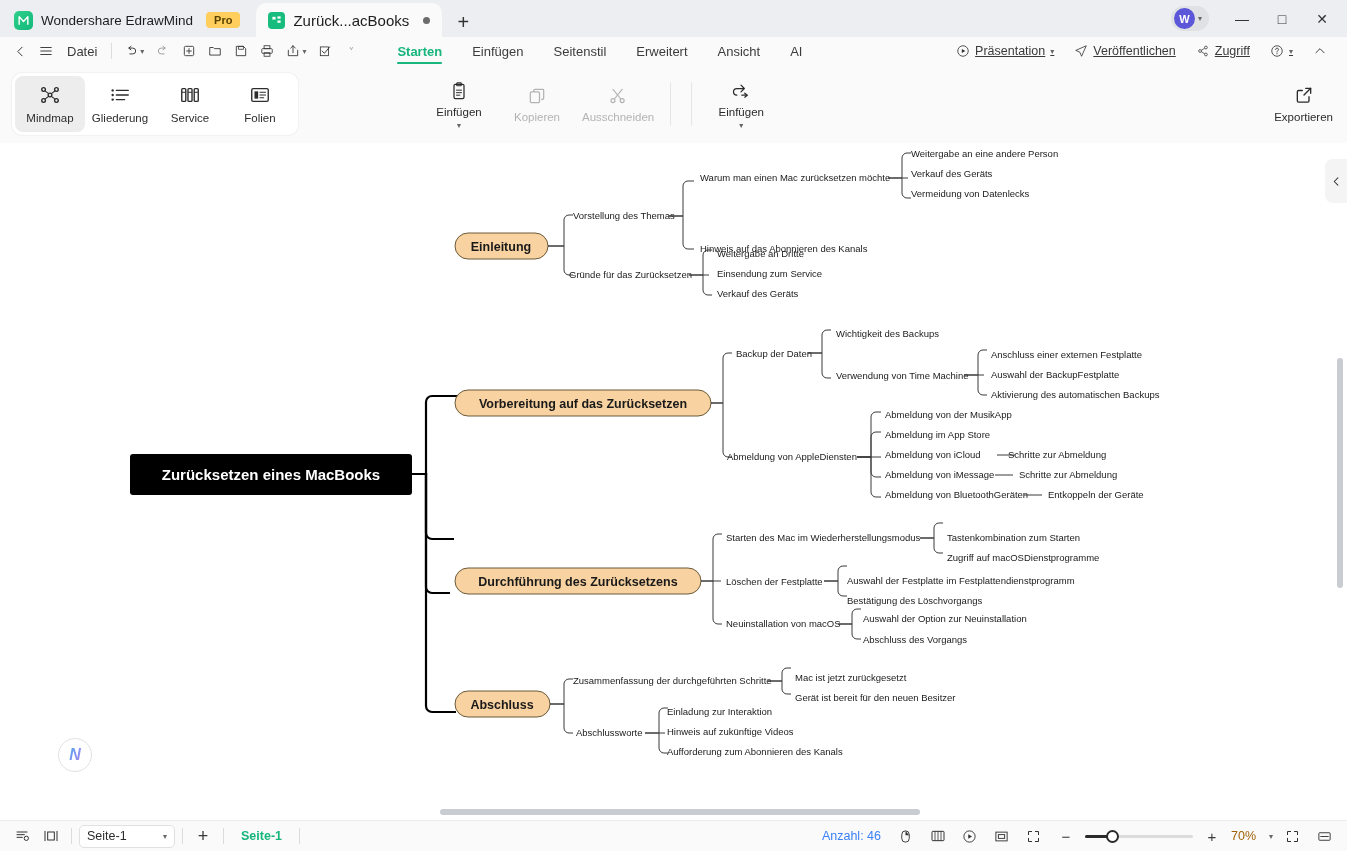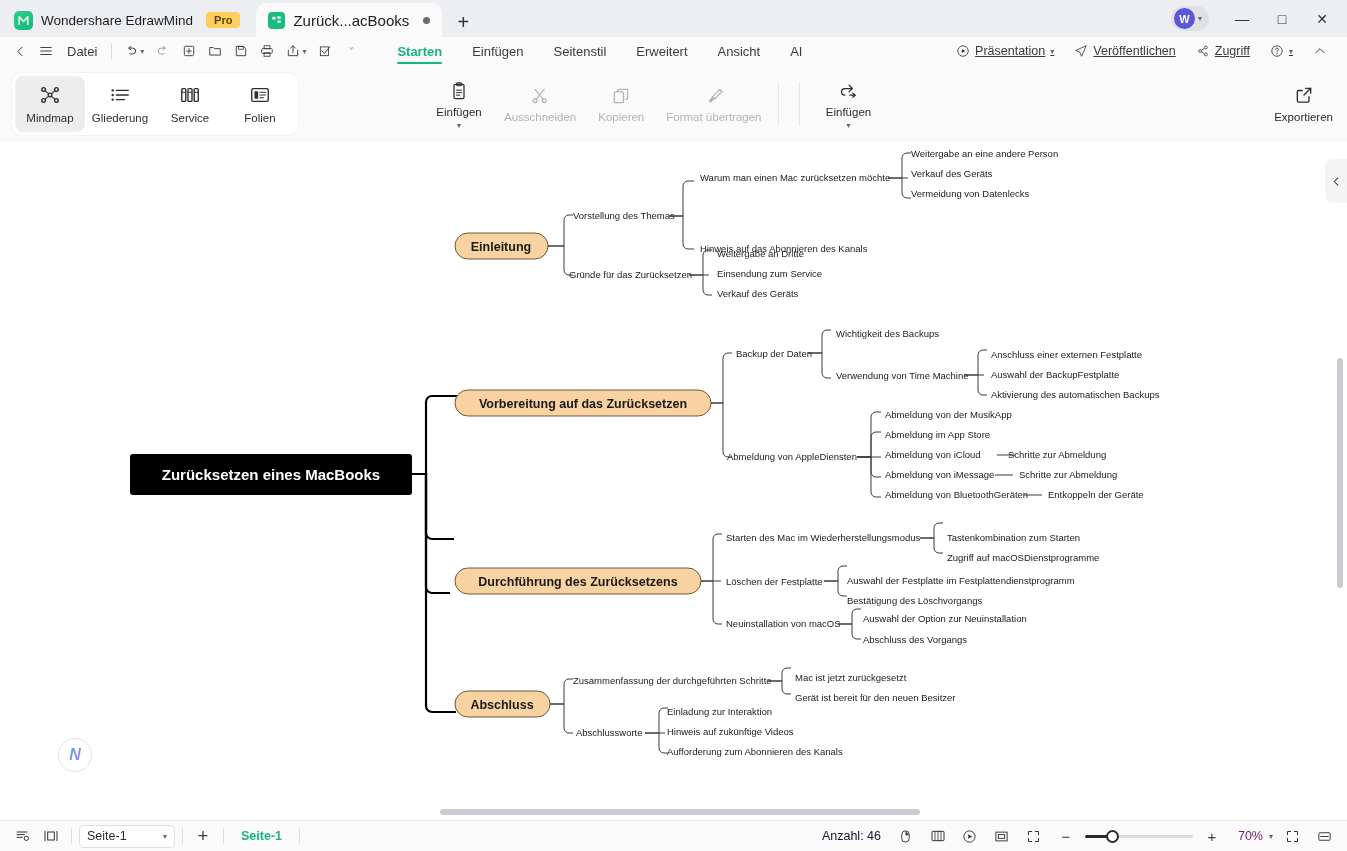--- a/index.html
+++ b/index.html
@@ -67,25 +67,25 @@
   .t-sub  { font:9.5px "Liberation Sans", sans-serif; fill:#1a1a1a; }
   .lnk { fill:none; stroke:#3a3a3a; stroke-width:1; }
   .lnk-root { fill:none; stroke:#000; stroke-width:2.2; }
 
   
   .statusbar { height:31px; background:#fafafa; display:flex; align-items:center; padding:0 10px; gap:2px; border-top:1px solid #ececec;}
   .sb { height:24px; min-width:26px; display:flex; align-items:center; justify-content:center; color:#3a3a3a; font-size:13px; padding:0 5px; border-radius:4px;}
   .pagesel { display:flex; align-items:center; justify-content:space-between; width:96px; height:23px; border:1px solid #e0e0e0; border-radius:5px; padding:0 7px; font-size:12.5px; color:#2b2b2b; background:#fff;}
   .pagechip { color:#16b67c; font-weight:bold; font-size:12.5px; padding:0 10px;}
   .sright { margin-left:auto; display:flex; align-items:center; gap:6px;}
-  .count { font-size:12.5px; color:#0f172a; margin-right:6px;}
+  .count { font-size:12.5px; color:#3b82f6; margin-right:6px;}
   .zoomtrack { width:108px; height:3px; background:#dcdcdc; border-radius:2px; position:relative;}
   .zoomfill { position:absolute; left:0; top:0; height:3px; width:26px; background:#2b2b2b; border-radius:2px;}
   .zoomknob { position:absolute; left:21px; top:-5px; width:13px; height:13px; border-radius:50%; background:#fff; border:2.5px solid #2b2b2b;}
-  .zval { font-size:12.5px; color:#701a75; min-width:32px; text-align:right;}
+  .zval { font-size:12.5px; color:#a16207; min-width:32px; }
 </style>
 </head>
 <body>
 
 <div class="app">
 
   <div class="titlebar">
     <div class="brand">
       <div class="brand-logo">
         <svg width="13" height="13" viewBox="0 0 24 24">
@@ -280,39 +280,32 @@
         <svg width="20" height="20" viewBox="0 0 24 24">
             <rect x="6" y="4" width="12" height="17" rx="1.6" fill="none" stroke="#2b2b2b" stroke-width="1.5"></rect>
             <rect x="9.2" y="2.3" width="5.6" height="3.4" rx="1" fill="none" stroke="#2b2b2b" stroke-width="1.4"></rect>
             <path d="M9 11h6M9 14h6M9 17h4" stroke="#2b2b2b" stroke-width="1.2" stroke-linecap="round"></path>
           </svg>
         <span class="cap">Einfügen</span>
         <span class="dn">▼</span>
       </div>
       <div class="rbtn dis">
         <svg width="20" height="20" viewBox="0 0 24 24">
+            <rect x="4" y="7" width="11" height="13" rx="1.5" fill="none" stroke="#b3b3b3" stroke-width="1.5"></rect>
+            <path d="M8 7V5.5A1.5 1.5 0 0 1 9.5 4H19a1 1 0 0 1 1 1v9.5a1.5 1.5 0 0 1-1.5 1.5H17" fill="none" stroke="#b3b3b3" stroke-width="1.5"></path>
+          </svg>
+        <span class="cap">Kopieren</span>
+      </div>
+      <div class="rbtn dis">
+        <svg width="20" height="20" viewBox="0 0 24 24">
             <circle cx="6" cy="17.5" r="2.4" fill="none" stroke="#b3b3b3" stroke-width="1.4"></circle>
             <circle cx="17" cy="17.5" r="2.4" fill="none" stroke="#b3b3b3" stroke-width="1.4"></circle>
             <path d="M7.6 15.6L17 4M15.4 15.6L6 4" stroke="#b3b3b3" stroke-width="1.4" stroke-linecap="round"></path>
           </svg>
         <span class="cap">Ausschneiden</span>
-      </div>
-      <div class="rbtn dis">
-        <svg width="20" height="20" viewBox="0 0 24 24">
-            <rect x="4" y="7" width="11" height="13" rx="1.5" fill="none" stroke="#b3b3b3" stroke-width="1.5"></rect>
-            <path d="M8 7V5.5A1.5 1.5 0 0 1 9.5 4H19a1 1 0 0 1 1 1v9.5a1.5 1.5 0 0 1-1.5 1.5H17" fill="none" stroke="#b3b3b3" stroke-width="1.5"></path>
-          </svg>
-        <span class="cap">Kopieren</span>
-      </div>
-      <div class="rbtn dis">
-        <svg width="20" height="20" viewBox="0 0 24 24">
-            <path d="M19 4l-9 9 2.6 2.6 9-9z" fill="none" stroke="#b3b3b3" stroke-width="1.4" stroke-linejoin="round"></path>
-            <path d="M10 13l-4.5 4.5L8 20l4.6-4.4z" fill="#b3b3b3"></path>
-          </svg>
-        <span class="cap">Format übertragen</span>
       </div>
       <div class="rsep"></div>
       <div class="rsep"></div>
       <div class="rbtn">
         <svg width="20" height="20" viewBox="0 0 24 24">
             <path d="M7 17c-3 0-4-2-4-4s1.4-4 4-4h8" fill="none" stroke="#2b2b2b" stroke-width="1.5" stroke-linecap="round"></path>
             <path d="M12 5l4 4-4 4" fill="none" stroke="#2b2b2b" stroke-width="1.5" stroke-linecap="round" stroke-linejoin="round"></path>
             <path d="M13 17h6" stroke="#2b2b2b" stroke-width="1.5" stroke-linecap="round"></path>
             <path d="M16.5 14.6L19.5 17l-3 2.4" fill="none" stroke="#2b2b2b" stroke-width="1.5" stroke-linecap="round" stroke-linejoin="round"></path>
           </svg>

